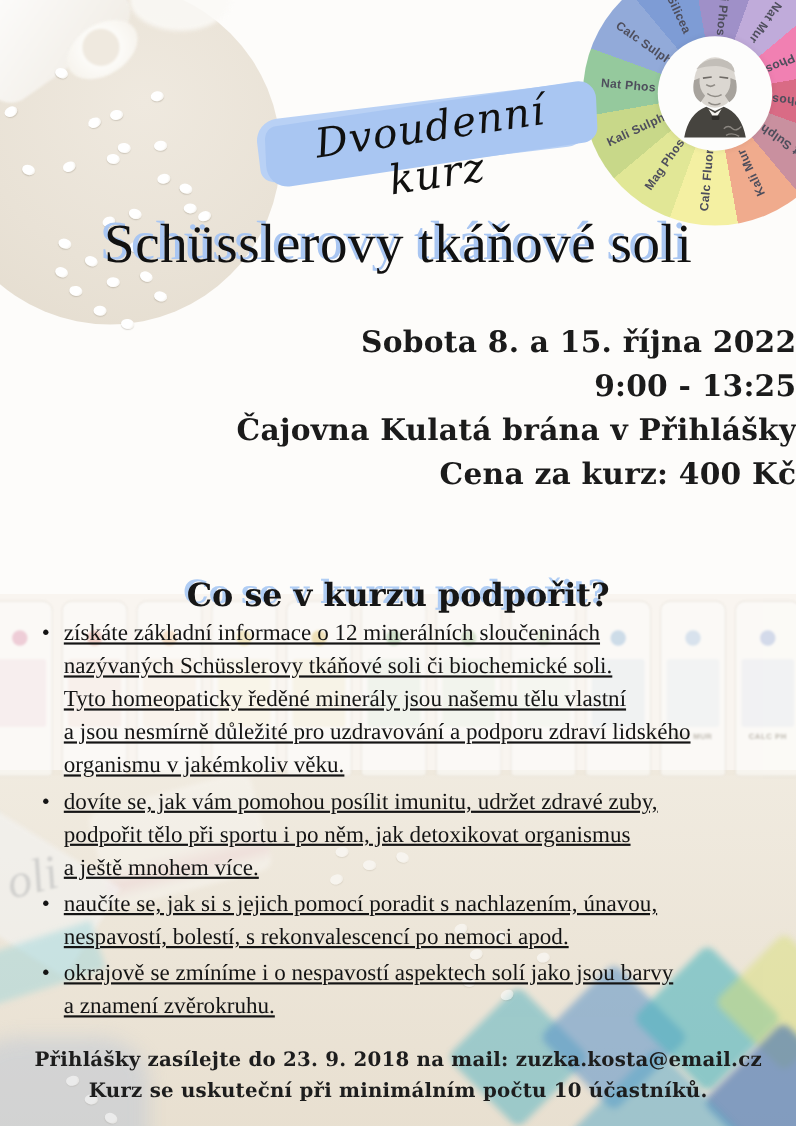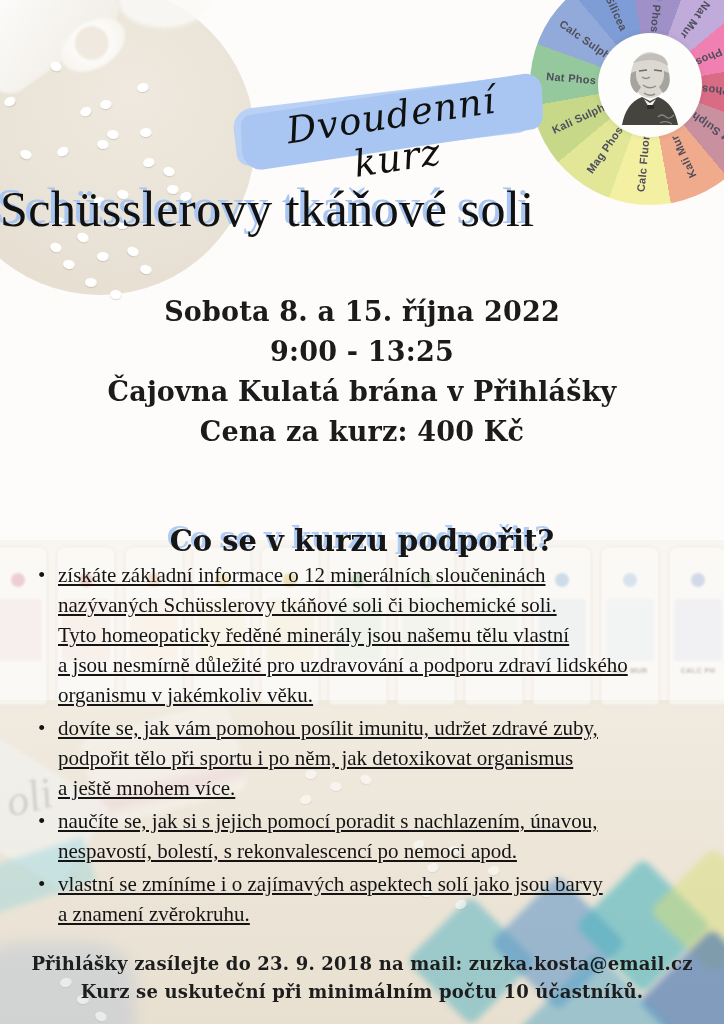--- a/index.html
+++ b/index.html
@@ -70,24 +70,24 @@
     border-radius:50%;background:#fdfdfc;box-shadow:0 0 6px rgba(0,0,0,.08);}
   
   .banner{position:absolute;left:240px;top:94px;width:304px;height:56px;z-index:5;
     transform:rotate(-8.5deg);}
   .banner .stroke{position:absolute;inset:0;background:#a9c6f2;
     border-radius:10px 18px 12px 22px;transform:skewX(-6deg);}
   .banner .stroke2{position:absolute;inset:-3px 6px 2px -6px;background:#b9d1f5;
     border-radius:20px 10px 24px 12px;transform:rotate(1.6deg);}
   .banner .label{position:relative;display:block;text-align:center;line-height:56px;
     font:italic 400 37px "DejaVu Serif",serif;color:#10100f;letter-spacing:1px;}
-  .title{position:absolute;left:0;top:180px;width:700px;text-align:left;z-index:5;margin:0;
+  .title{position:absolute;left:0;top:180px;width:700px;text-align:center;z-index:5;margin:12px;
     font:400 50px "Liberation Serif",serif;color:#111;
     text-shadow:-4px -3px 0 #a9c6f2;letter-spacing:.5px;}
-  .info{position:absolute;left:0;top:292px;width:724px;text-align:center;z-index:5;
+  .info{position:absolute;left:0;top:292px;width:724px;text-align:right;z-index:5;
     font:700 27px "DejaVu Serif",serif;color:#1b1b1b;line-height:40px;letter-spacing:.2px;}
   .section-heading{position:absolute;left:0;top:524px;width:724px;text-align:center;z-index:5;margin:0;
     font:700 29px "DejaVu Serif",serif;color:#161616;
     text-shadow:-3px -3px 0 #b0cdf4;}
   .bullets{position:absolute;left:30px;top:560px;width:676px;z-index:5;margin:0;padding:0;
     list-style:none;font:400 21px "Liberation Serif",serif;color:#141414;line-height:30px;text-decoration:underline;}
   .bullets li{position:relative;padding-left:28px;margin-bottom:3px;white-space:pre-line;}
   .bullets li::before{content:"\2022";position:absolute;left:8px;top:0;font-size:21px;}
   .foot{position:absolute;left:0;top:950px;width:724px;text-align:center;z-index:5;
     font:700 18px "DejaVu Serif",serif;color:#1d1d1d;line-height:28px;letter-spacing:.2px;}
@@ -254,21 +254,21 @@
     <li>získáte základní informace o 12 minerálních sloučeninách
 nazývaných Schüsslerovy tkáňové soli či biochemické soli.
 Tyto homeopaticky ředěné minerály jsou našemu tělu vlastní
 a jsou nesmírně důležité pro uzdravování a podporu zdraví lidského
 organismu v jakémkoliv věku.</li>
     <li>dovíte se, jak vám pomohou posílit imunitu, udržet zdravé zuby,
 podpořit tělo při sportu i po něm, jak detoxikovat organismus
 a ještě mnohem více.</li>
     <li>naučíte se, jak si s jejich pomocí poradit s nachlazením, únavou,
 nespavostí, bolestí, s rekonvalescencí po nemoci apod.</li>
-    <li>vlastní se zmíníme i o zajímavých aspektech solí jako jsou barvy
+    <li>okrajově se zmíníme i o nespavostí aspektech solí jako jsou barvy
 a znamení zvěrokruhu.</li>
   </ul>
 
   <div class="foot">
     <div>Přihlášky zasílejte do 23. 9. 2018 na mail: zuzka.kosta@email.cz</div>
     <div>Kurz se uskuteční při minimálním počtu 10 účastníků.</div>
   </div>
 
 </div>
 

